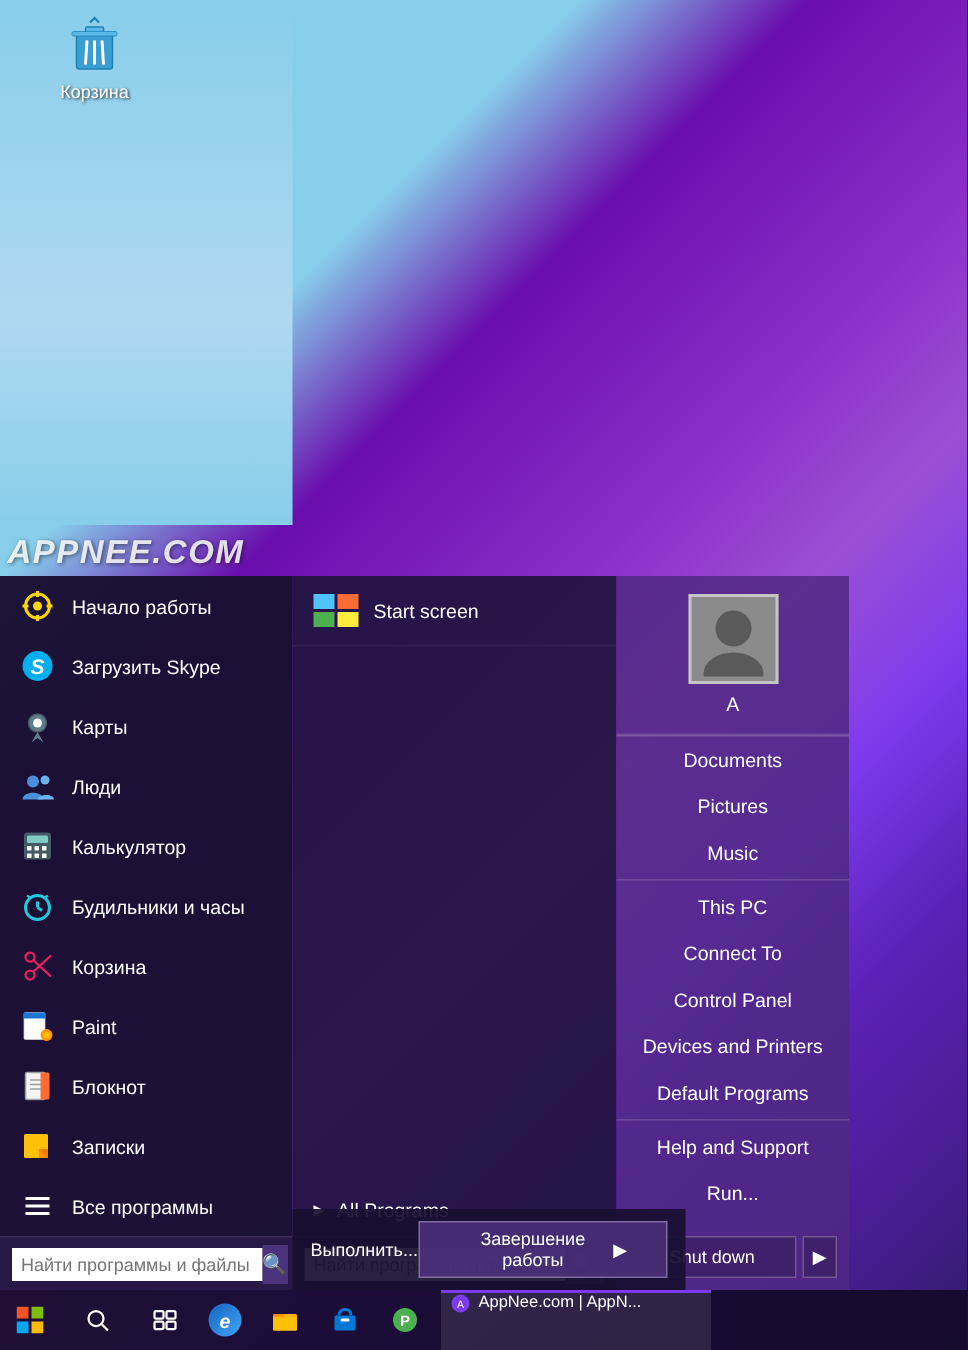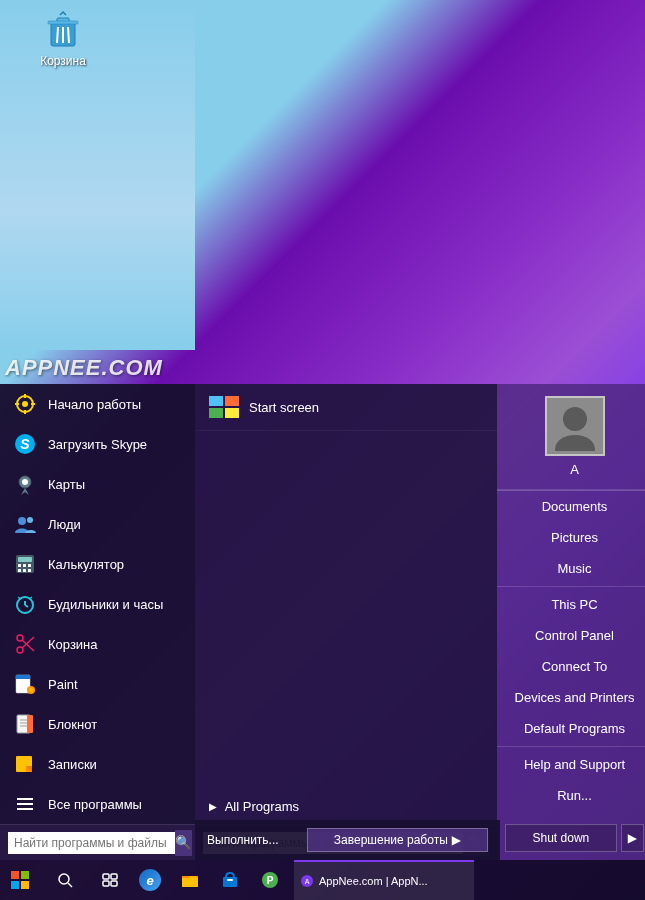--- a/index.html
+++ b/index.html
@@ -147,21 +147,20 @@
       align-items: center;
       justify-content: center;
       cursor: pointer;
     }
 
     .taskbar-app-btn {
       height: 40px;
       flex: 1;
       max-width: 180px;
       display: flex;
-      align-items: center;
       padding: 0 6px;
       cursor: pointer;
       background: rgba(255,255,255,0.1);
       border-top: 2px solid #7c3aed;
       margin-left: 4px;
     }
 
     .taskbar-app-btn-label {
       color: white;
       font-size: 11px;
@@ -238,21 +237,21 @@
       border: none;
       cursor: pointer;
       display: flex;
       align-items: center;
       justify-content: center;
       color: white;
     }
 
     
     .start-middle {
-      width: 302px;
+      width: 216px;
       background: rgba(35, 20, 65, 0.95);
       display: flex;
       flex-direction: column;
     }
 
     .start-screen-item {
       display: flex;
       align-items: center;
       padding: 12px 14px;
       cursor: pointer;
@@ -386,21 +385,21 @@
       font-size: 12px;
       padding: 6px 6px;
       cursor: pointer;
     }
 
     
     .notification-overlay {
       position: absolute;
       bottom: 40px;
       left: 195px;
-      width: 305px;
+      width: 262px;
       background: rgba(25,15,50,0.93);
       padding: 8px 12px;
       z-index: 300;
       display: flex;
       align-items: center;
       justify-content: space-between;
     }
 
     .notification-text {
       color: white;
@@ -654,24 +653,24 @@
       <div class="start-right-item">
         <span>Music</span>
       </div>
 
       <div class="start-right-divider"></div>
 
       <div class="start-right-item">
         <span>This PC</span>
       </div>
       <div class="start-right-item">
+        <span>Connect To</span>
+      </div>
+      <div class="start-right-item">
         <span>Control Panel</span>
-      </div>
-      <div class="start-right-item">
-        <span>Connect To</span>
       </div>
       <div class="start-right-item">
         <span>Devices and Printers</span>
       </div>
       <div class="start-right-item">
         <span>Default Programs</span>
       </div>
 
       <div class="start-right-divider"></div>
 

